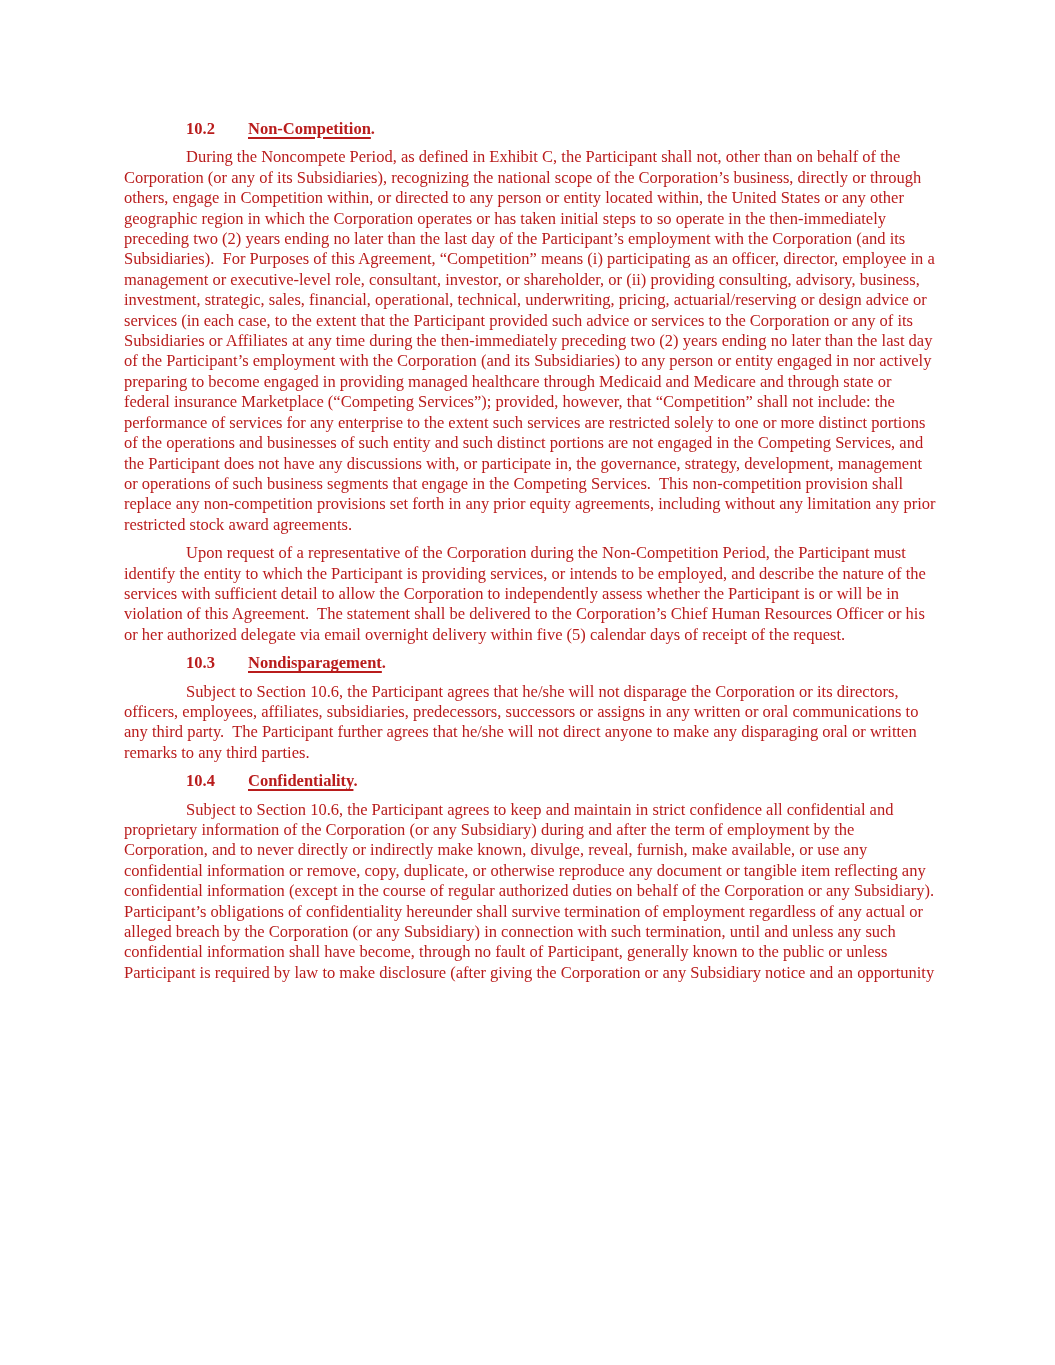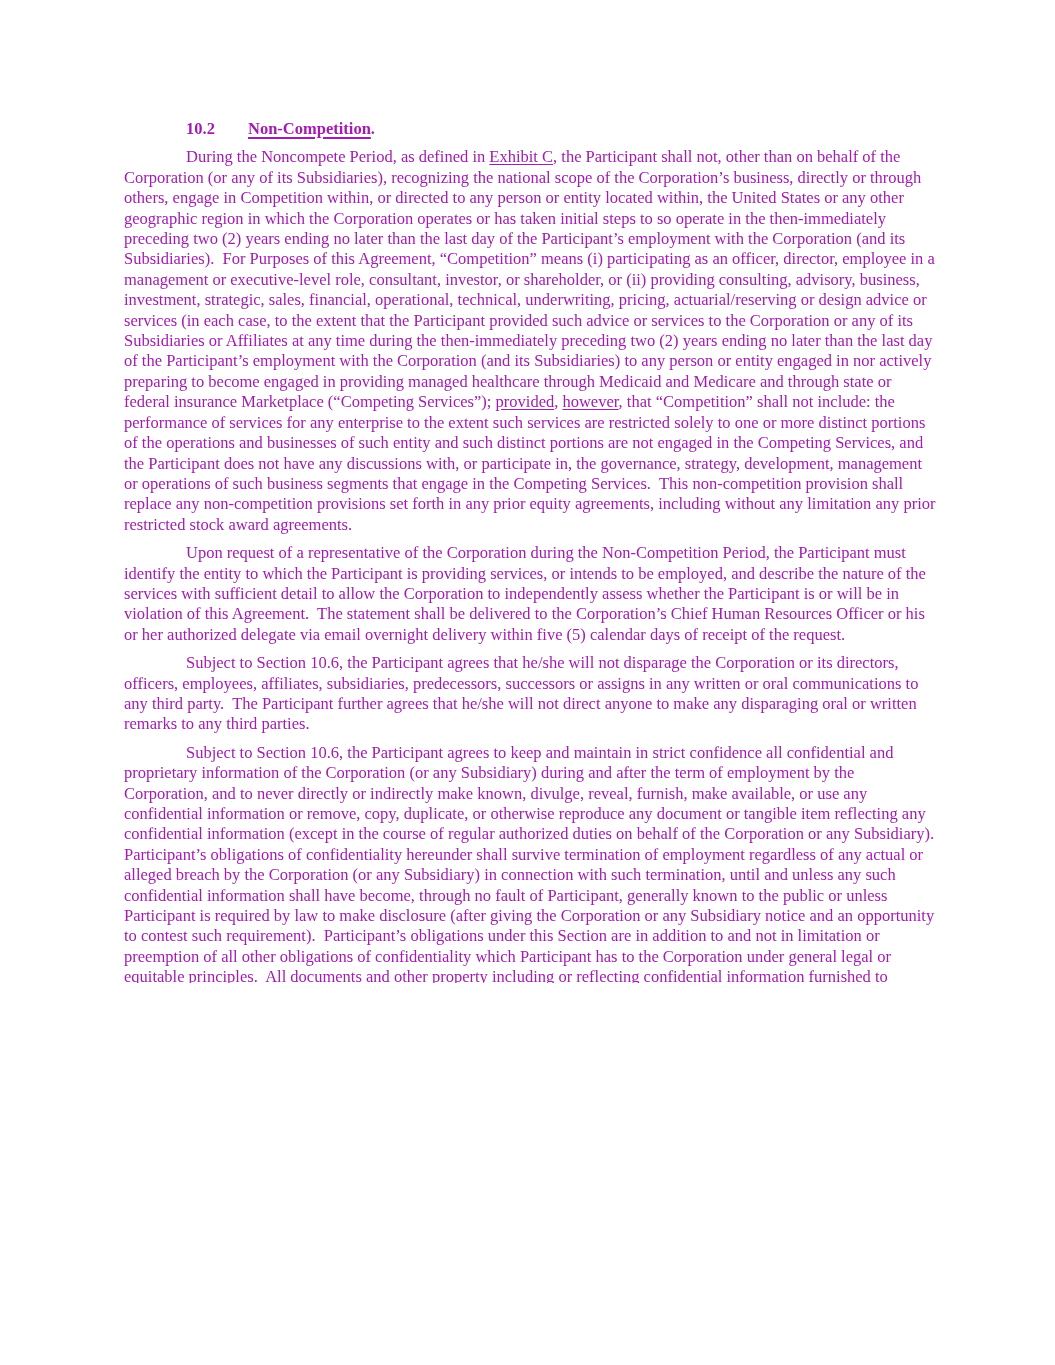--- a/index.html
+++ b/index.html
@@ -1,21 +1,21 @@
 <!DOCTYPE html>
 <html><head>
 <meta charset="utf-8">
 <style>
   html, body { margin: 0; padding: 0; background: #ffffff; }
   .page {
     position: relative;
     width: 1055px;
     height: 983px;
     background: #ffffff;
-    color: #a21caf;
+    color: #b91c1c;
     font-family: "Liberation Serif", serif;
     overflow: hidden;
   }
   .content {
     position: absolute;
     left: 124px;
     top: 119px;
     width: 812px;
     font-size: 16.5px;
     line-height: 20.4px;
@@ -31,21 +31,21 @@
   .h-num { display: inline-block; width: 62px; }
   .heading .u {
     text-decoration: underline;
     text-decoration-thickness: 1.8px;
     text-underline-offset: 3px;
   }
   p.para {
     text-indent: 62px;
     white-space: pre-wrap;
   }
-  .para .u { text-decoration: underline; text-underline-offset: 2px; margin-top: 44px; }
+  .para .u { text-underline-offset: 2px; margin-top: 44px; }
   .page-number {
     position: absolute;
     top: 1242px;
     left: 0;
     width: 100%;
     text-align: center;
     font-size: 16.5px;
   }
   .doc-id {
     position: absolute;
@@ -56,18 +56,20 @@
   }
 </style>
 </head>
 <body>
 
 <div class="page">
   <div class="content">
       <p class="heading"><span class="h-num">10.2</span><span><span class="u">Non-Competition</span>.</span></p>
       <p class="para">During the Noncompete Period, as defined in <span class="u">Exhibit C</span>, the Participant shall not, other than on behalf of the Corporation (or any of its Subsidiaries), recognizing the national scope of the Corporation’s business, directly or through others, engage in Competition within, or directed to any person or entity located within, the United States or any other geographic region in which the Corporation operates or has taken initial steps to so operate in the then-immediately preceding two (2) years ending no later than the last day of the Participant’s employment with the Corporation (and its Subsidiaries).  For Purposes of this Agreement, “Competition” means (i) participating as an officer, director, employee in a management or executive-level role, consultant, investor, or shareholder, or (ii) providing consulting, advisory, business, investment, strategic, sales, financial, operational, technical, underwriting, pricing, actuarial/reserving or design advice or services (in each case, to the extent that the Participant provided such advice or services to the Corporation or any of its Subsidiaries or Affiliates at any time during the then-immediately preceding two (2) years ending no later than the last day of the Participant’s employment with the Corporation (and its Subsidiaries) to any person or entity engaged in nor actively preparing to become engaged in providing managed healthcare through Medicaid and Medicare and through state or federal insurance Marketplace (“Competing Services”); <span class="u">provided</span>, <span class="u">however</span>, that “Competition” shall not include: the performance of services for any enterprise to the extent such services are restricted solely to one or more distinct portions of the operations and businesses of such entity and such distinct portions are not engaged in the Competing Services, and the Participant does not have any discussions with, or participate in, the governance, strategy, development, management or operations of such business segments that engage in the Competing Services.  This non-competition provision shall replace any non-competition provisions set forth in any prior equity agreements, including without any limitation any prior restricted stock award agreements.</p>
       <p class="para">Upon request of a representative of the Corporation during the Non-Competition Period, the Participant must identify the entity to which the Participant is providing services, or intends to be employed, and describe the nature of the services with sufficient detail to allow the Corporation to independently assess whether the Participant is or will be in violation of this Agreement.  The statement shall be delivered to the Corporation’s Chief Human Resources Officer or his or her authorized delegate via email overnight delivery within five (5) calendar days of receipt of the request.</p>
+      <p class="heading"><span class="h-num">10.3</span><span><span class="u">Nondisparagement</span>.</span></p>
       <p class="para">Subject to Section 10.6, the Participant agrees that he/she will not disparage the Corporation or its directors, officers, employees, affiliates, subsidiaries, predecessors, successors or assigns in any written or oral communications to any third party.  The Participant further agrees that he/she will not direct anyone to make any disparaging oral or written remarks to any third parties.</p>
+      <p class="heading"><span class="h-num">10.4</span><span><span class="u">Confidentiality</span>.</span></p>
       <p class="para">Subject to Section 10.6, the Participant agrees to keep and maintain in strict confidence all confidential and proprietary information of the Corporation (or any Subsidiary) during and after the term of employment by the Corporation, and to never directly or indirectly make known, divulge, reveal, furnish, make available, or use any confidential information or remove, copy, duplicate, or otherwise reproduce any document or tangible item reflecting any confidential information (except in the course of regular authorized duties on behalf of the Corporation or any Subsidiary).  Participant’s obligations of confidentiality hereunder shall survive termination of employment regardless of any actual or alleged breach by the Corporation (or any Subsidiary) in connection with such termination, until and unless any such confidential information shall have become, through no fault of Participant, generally known to the public or unless Participant is required by law to make disclosure (after giving the Corporation or any Subsidiary notice and an opportunity to contest such requirement).  Participant’s obligations under this Section are in addition to and not in limitation or preemption of all other obligations of confidentiality which Participant has to the Corporation under general legal or equitable principles.  All documents and other property including or reflecting confidential information furnished to Participant by the Corporation or otherwise acquired or developed by the Corporation shall at all times be the property of the Corporation (or any Subsidiary).  Upon termination of employment, Participant shall return to the Corporation (or any Subsidiary) any such documents or other property (including copies, summaries, or analyses of the foregoing) of the Corporation (or any Subsidiary) which are in Participant’s possession, custody, or control.</p>
     </div>
   <div class="page-number">5</div>
   <div class="doc-id">#705438v1</div>
 </div>
 
 </body></html>

